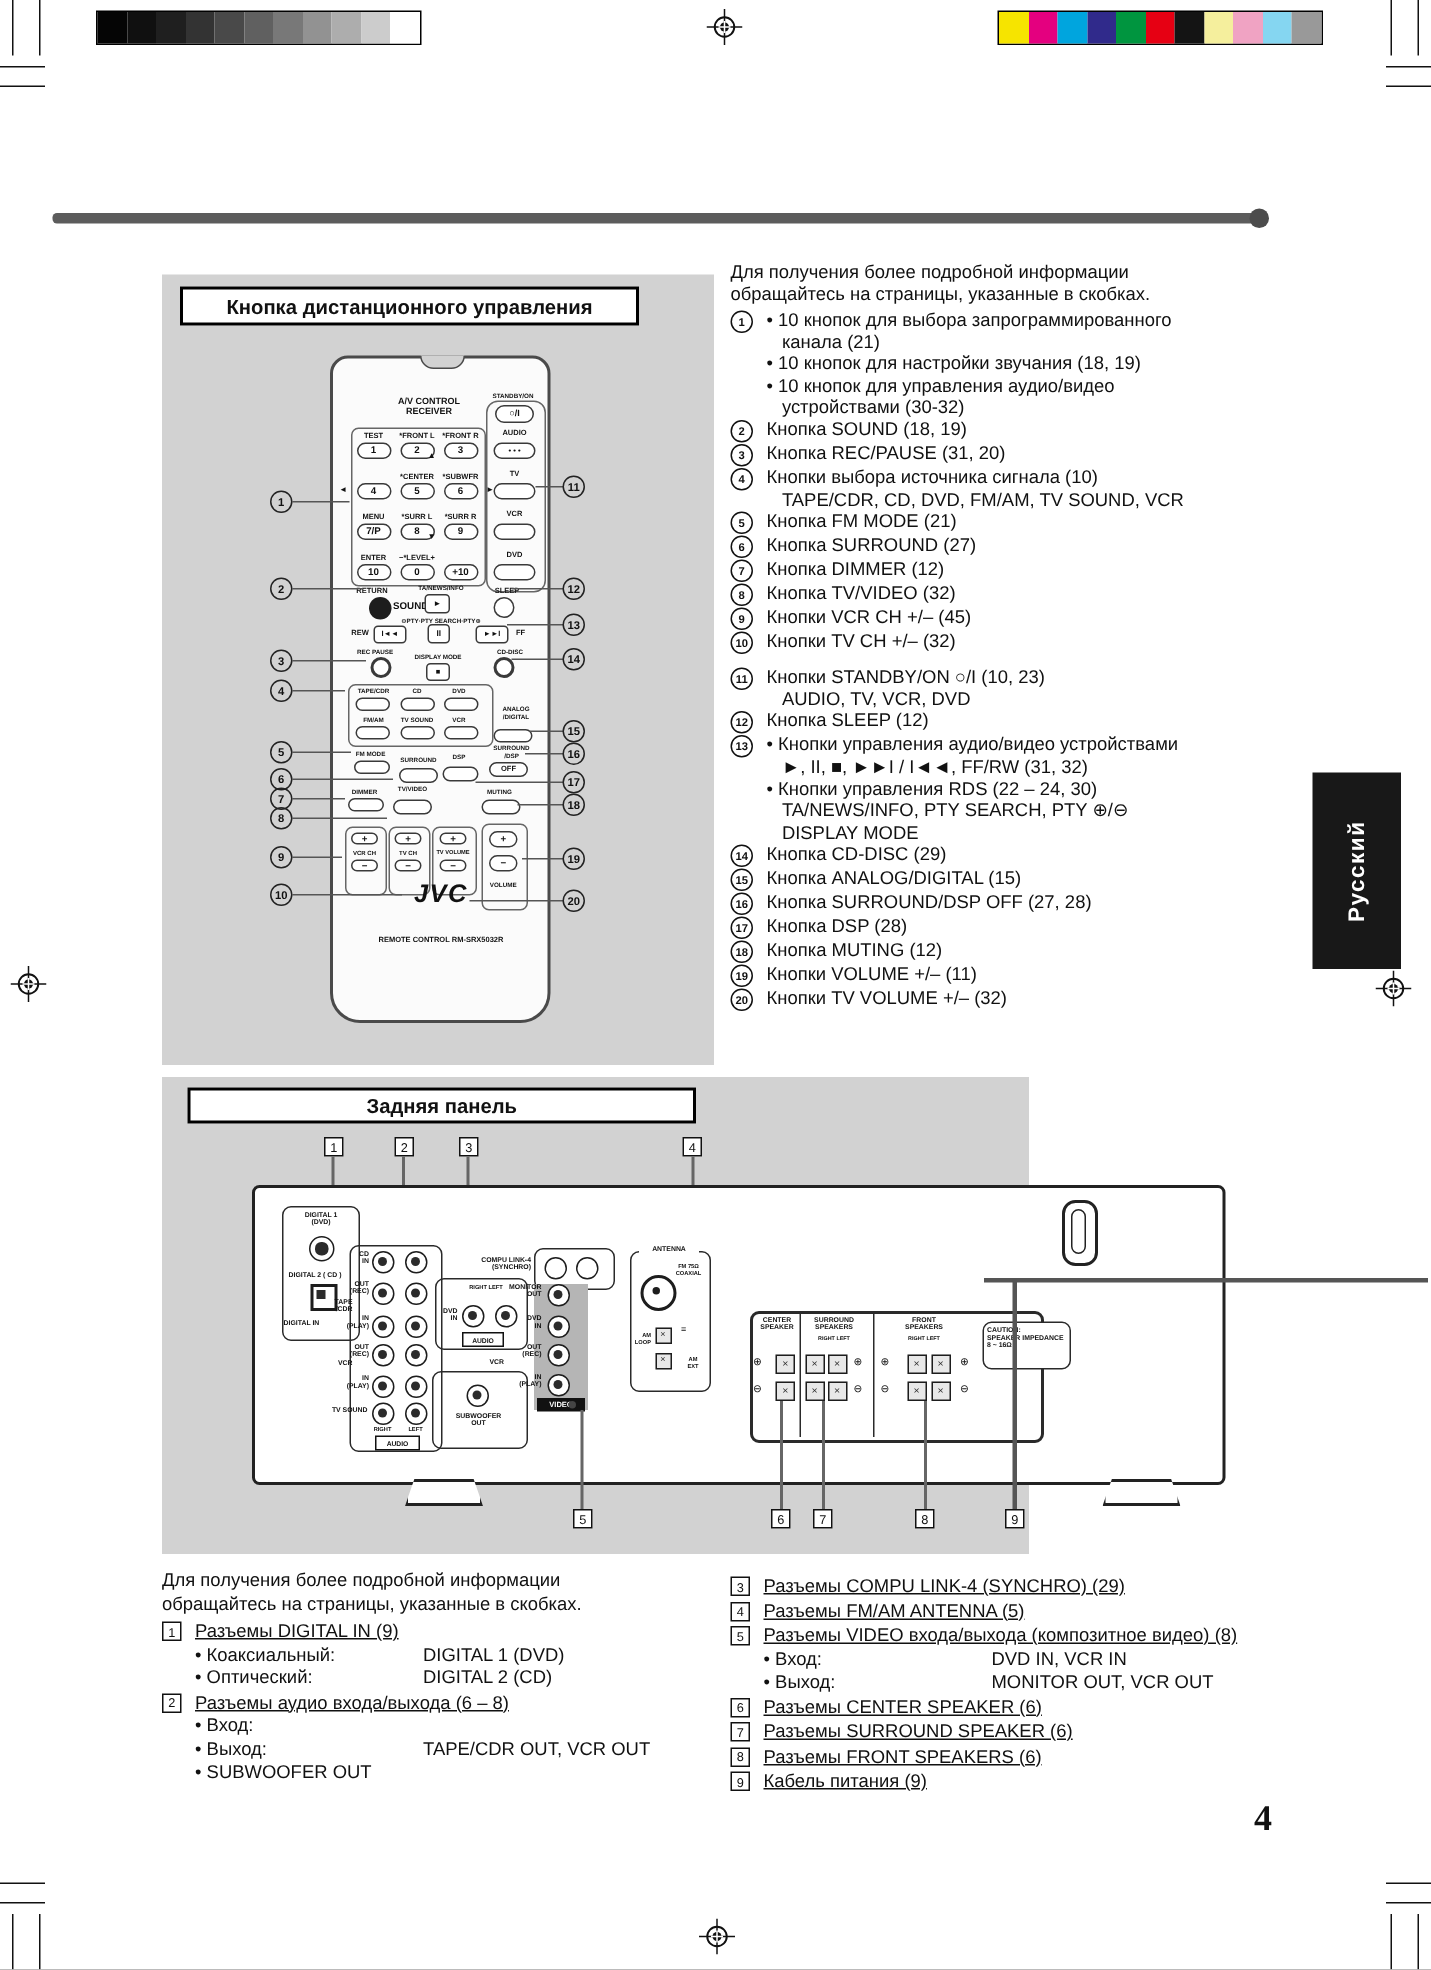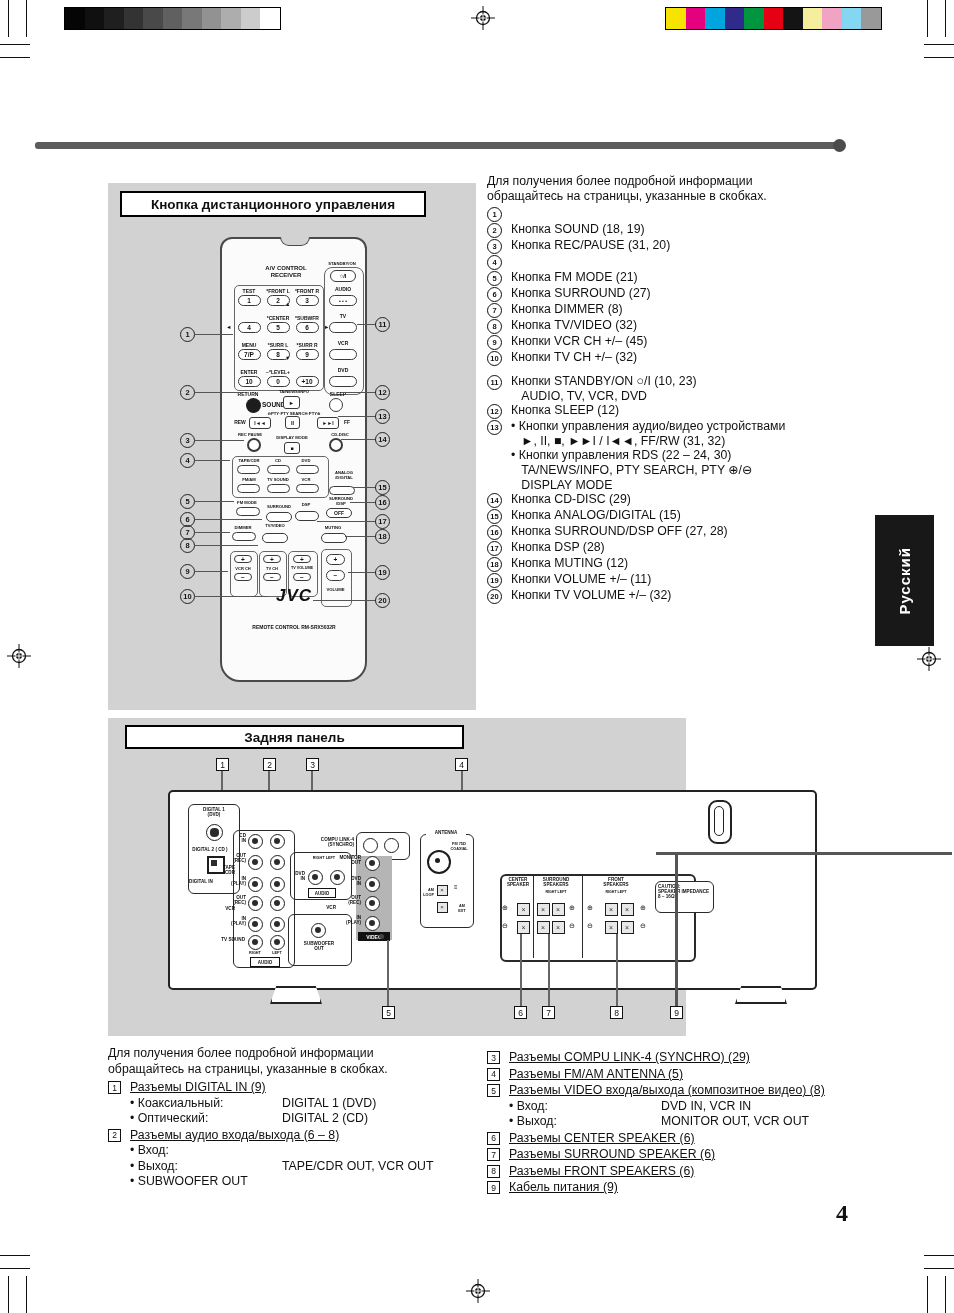--- a/index.html
+++ b/index.html
@@ -313,43 +313,50 @@
     <div class="callout" style="left:267px;top:346px">18</div>
     <div class="callout" style="left:267px;top:382px">19</div>
     <div class="callout" style="left:267px;top:410px">20</div>
   </div>
 
   <div class="legend">
     <div class="lintro">Для получения более подробной информации
 обращайтесь на страницы, указанные в скобках.</div>
     <div class="lrow">
         <span class="cnum">1</span>
+        <span class="ltext">• 10 кнопок для выбора запрограммированного
+   канала (21)
+• 10 кнопок для настройки звучания (18, 19)
+• 10 кнопок для управления аудио/видео
+   устройствами (30-32)</span>
       </div>
     <div class="lrow">
         <span class="cnum">2</span>
         <span class="ltext">Кнопка SOUND (18, 19)</span>
       </div>
     <div class="lrow">
         <span class="cnum">3</span>
         <span class="ltext">Кнопка REC/PAUSE (31, 20)</span>
       </div>
     <div class="lrow">
         <span class="cnum">4</span>
+        <span class="ltext">Кнопки выбора источника сигнала (10)
+   TAPE/CDR, CD, DVD, FM/AM, TV SOUND, VCR</span>
       </div>
     <div class="lrow">
         <span class="cnum">5</span>
         <span class="ltext">Кнопка FM MODE (21)</span>
       </div>
     <div class="lrow">
         <span class="cnum">6</span>
         <span class="ltext">Кнопка SURROUND (27)</span>
       </div>
     <div class="lrow">
         <span class="cnum">7</span>
-        <span class="ltext">Кнопка DIMMER (8)</span>
+        <span class="ltext">Кнопка DIMMER (12)</span>
       </div>
     <div class="lrow">
         <span class="cnum">8</span>
         <span class="ltext">Кнопка TV/VIDEO (32)</span>
       </div>
     <div class="lrow">
         <span class="cnum">9</span>
         <span class="ltext">Кнопки VCR CH +/– (45)</span>
       </div>
     <div class="lrow">

